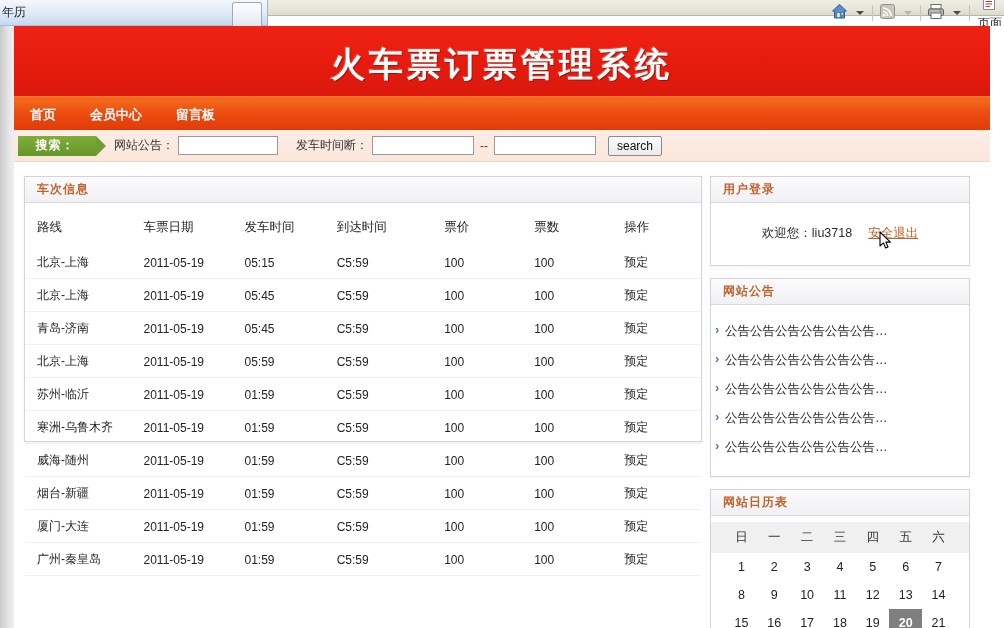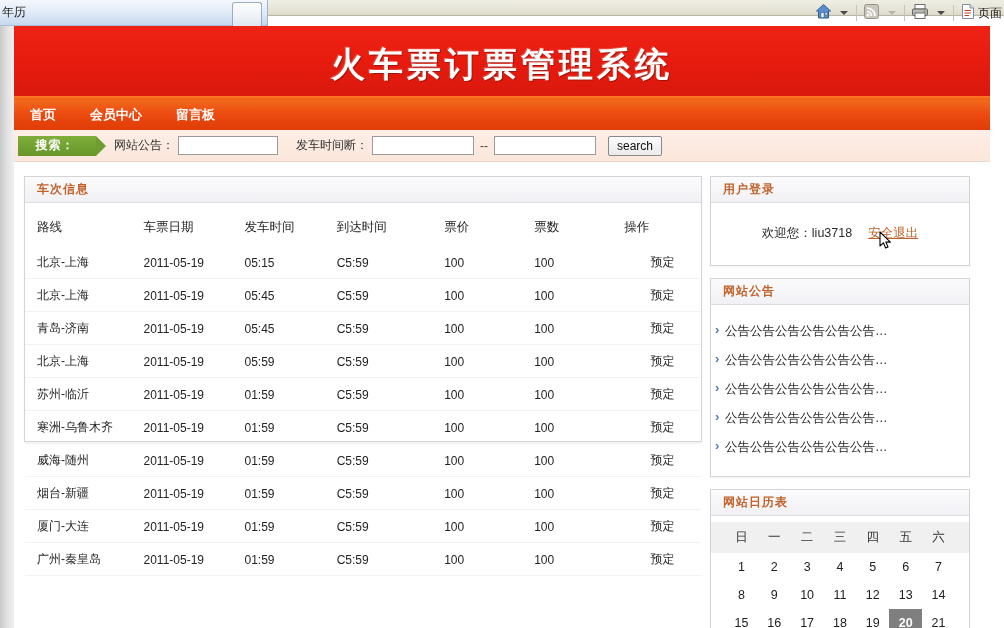--- a/index.html
+++ b/index.html
@@ -39,21 +39,21 @@
     border-radius: 3px 3px 0 0;
   }
   #chrome-toolbar {
     position: absolute; right: 0; top: 0;
     height: 26px;
     display: flex; align-items: center; gap: 2px;
     padding-right: 0px;
   }
   .tb-btn {
     display: flex; align-items: center; justify-content: center;
-    height: 22px; padding: 0 2px;
+    height: 22px; padding: 0 2px; flex-direction: column;
   }
   .tb-caret {
     width: 0; height: 0;
     border-left: 4px solid transparent;
     border-right: 4px solid transparent;
     border-top: 4px solid #4a4a4a;
     margin: 0 4px;
   }
   .tb-sep { width: 1px; height: 16px; background: #c8c5b6; margin: 0 2px; }
   #page-menu-label {
@@ -223,21 +223,21 @@
     font-size: 12px;
     color: #232323;
     border-bottom: 1px solid #f2f2f2;
   }
   .col-route   { width: 108px; padding-left: 12px !important; }
   .col-date    { width: 92px; }
   .col-depart  { width: 84px; }
   .col-arrive  { width: 98px; }
   .col-price   { width: 82px; }
   .col-count   { width: 82px; }
-  .col-action  { width: 70px; text-align: center; }
+  .col-action  { width: 70px; }
   td.col-route { padding-left: 12px; }
   th.col-route { padding-left: 12px; font-family: Liberation Serif, serif; }
   .book-link {
     color: #2b2b2b; text-decoration: none; cursor: pointer;
     font-size: 12px;
   }
 
   
   #login-panel-body {
     height: 62px;

